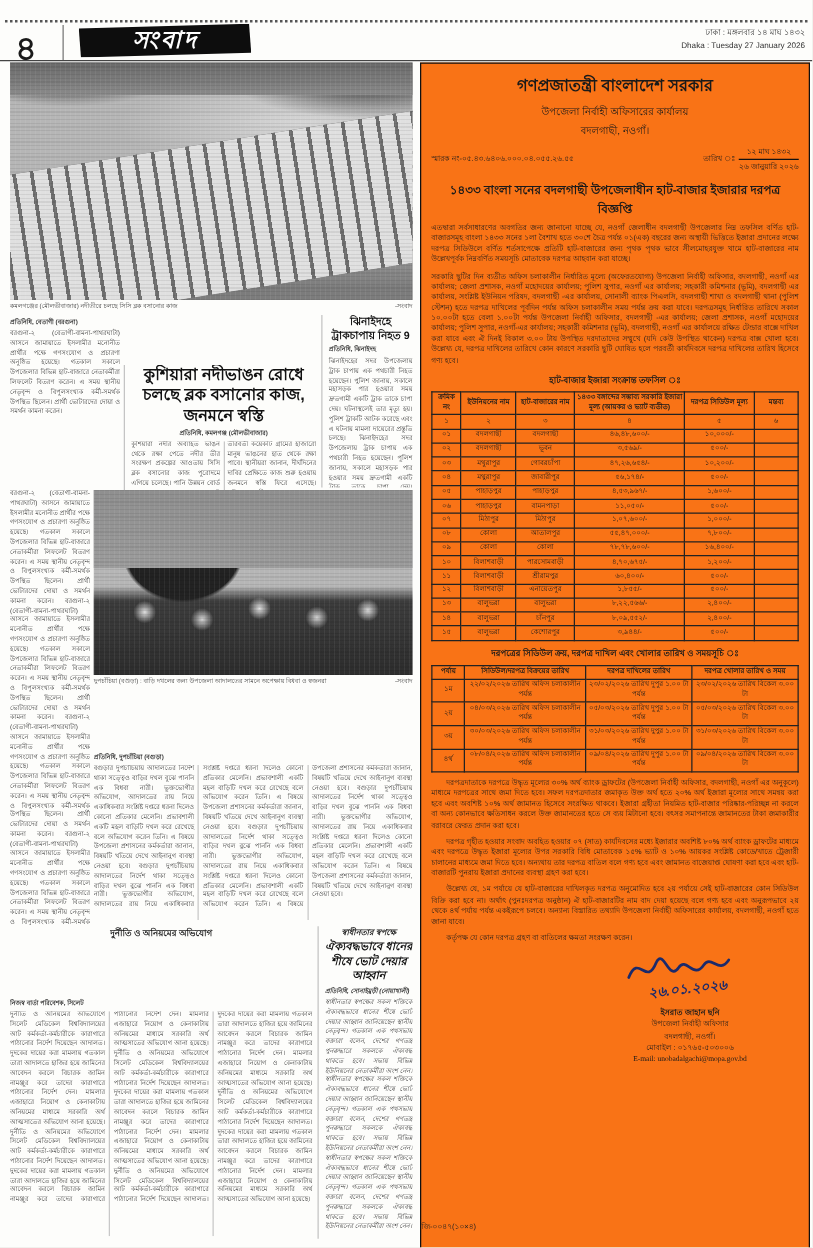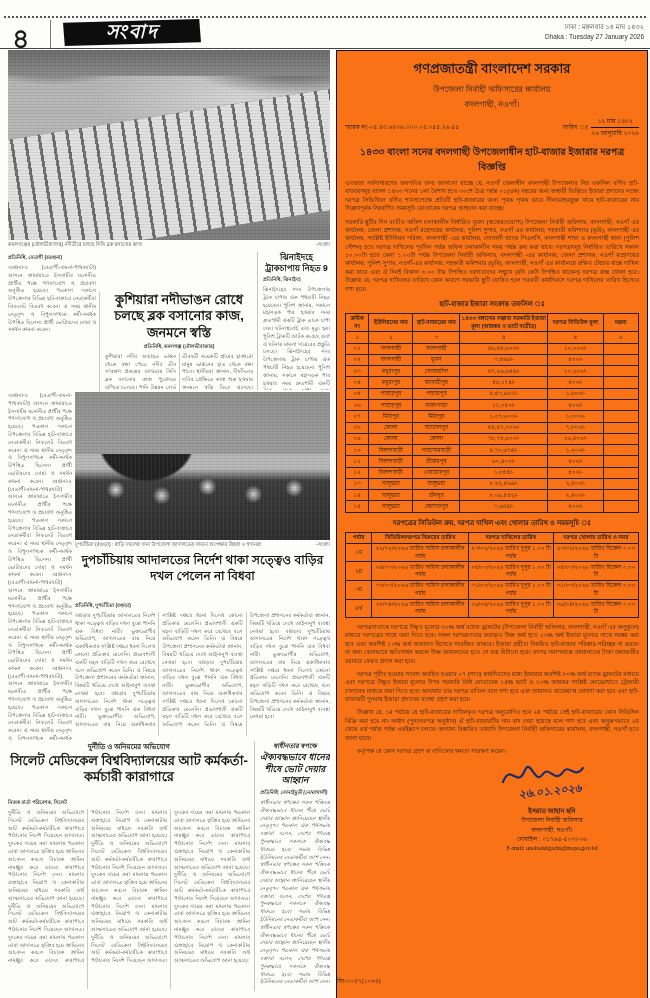--- a/index.html
+++ b/index.html
@@ -122,31 +122,27 @@
   </div>
 
   <div class="photo" id="photo2">
     <div class="grain"></div>
   </div>
   <div class="caption" style="left:75px;top:541px;width:255px;">
     <span>দুপচাঁচিয়া (বগুড়া) : বাড়ি দখলের জন্য উপজেলা আদালতের সামনে অপেক্ষায় বিধবা ও স্বজনরা</span>
     <span>-সংবাদ</span>
   </div>
 
-  <div class="art" style="left:75px;top:553px;width:255px;height:46px;">
-    <div class="hl" style="font-size:12px;line-height:1.3;">দুপচাঁচিয়ায় আদালতের নির্দেশ থাকা সত্ত্বেও বাড়ির দখল পেলেন না বিধবা</div>
-  </div>
   <div class="art" style="left:75px;top:600px;width:255px;height:138px;">
     <div class="byline">প্রতিনিধি, দুপচাঁচিয়া (বগুড়া)</div>
     <div class="body-txt cols3" style="height:124px;overflow:hidden;">বগুড়ার দুপচাঁচিয়ায় আদালতের নির্দেশ থাকা সত্ত্বেও বাড়ির দখল বুঝে পাননি এক বিধবা নারী। ভুক্তভোগীর অভিযোগ, আদালতের রায় নিয়ে একাধিকবার সংশ্লিষ্ট দপ্তরে ধরনা দিলেও কোনো প্রতিকার মেলেনি। প্রভাবশালী একটি মহল বাড়িটি দখল করে রেখেছে বলে অভিযোগ করেন তিনি। এ বিষয়ে উপজেলা প্রশাসনের কর্মকর্তারা জানান, বিষয়টি খতিয়ে দেখে আইনানুগ ব্যবস্থা নেওয়া হবে। বগুড়ার দুপচাঁচিয়ায় আদালতের নির্দেশ থাকা সত্ত্বেও বাড়ির দখল বুঝে পাননি এক বিধবা নারী। ভুক্তভোগীর অভিযোগ, আদালতের রায় নিয়ে একাধিকবার সংশ্লিষ্ট দপ্তরে ধরনা দিলেও কোনো প্রতিকার মেলেনি। প্রভাবশালী একটি মহল বাড়িটি দখল করে রেখেছে বলে অভিযোগ করেন তিনি। এ বিষয়ে উপজেলা প্রশাসনের কর্মকর্তারা জানান, বিষয়টি খতিয়ে দেখে আইনানুগ ব্যবস্থা নেওয়া হবে। বগুড়ার দুপচাঁচিয়ায় আদালতের নির্দেশ থাকা সত্ত্বেও বাড়ির দখল বুঝে পাননি এক বিধবা নারী। ভুক্তভোগীর অভিযোগ, আদালতের রায় নিয়ে একাধিকবার সংশ্লিষ্ট দপ্তরে ধরনা দিলেও কোনো প্রতিকার মেলেনি। প্রভাবশালী একটি মহল বাড়িটি দখল করে রেখেছে বলে অভিযোগ করেন তিনি। এ বিষয়ে উপজেলা প্রশাসনের কর্মকর্তারা জানান, বিষয়টি খতিয়ে দেখে আইনানুগ ব্যবস্থা নেওয়া হবে। বগুড়ার দুপচাঁচিয়ায় আদালতের নির্দেশ থাকা সত্ত্বেও বাড়ির দখল বুঝে পাননি এক বিধবা নারী। ভুক্তভোগীর অভিযোগ, আদালতের রায় নিয়ে একাধিকবার সংশ্লিষ্ট দপ্তরে ধরনা দিলেও কোনো প্রতিকার মেলেনি। প্রভাবশালী একটি মহল বাড়িটি দখল করে রেখেছে বলে অভিযোগ করেন তিনি। এ বিষয়ে উপজেলা প্রশাসনের কর্মকর্তারা জানান, বিষয়টি খতিয়ে দেখে আইনানুগ ব্যবস্থা নেওয়া হবে।</div>
   </div>
 
   <div class="art" style="left:8px;top:741px;width:242px;height:54px;">
     <div class="kicker">দুর্নীতি ও অনিয়মের অভিযোগ</div>
-    <div class="hl" style="font-size:13px;line-height:1.25;">সিলেট মেডিকেল বিশ্ববিদ্যালয়ের আট কর্মকর্তা-কর্মচারী কারাগারে</div>
   </div>
   <div class="art" style="left:8px;top:797px;width:242px;height:194px;">
     <div class="byline">নিজস্ব বার্তা পরিবেশক, সিলেট</div>
     <div class="body-txt cols3" style="height:180px;overflow:hidden;">দুর্নীতি ও অনিয়মের অভিযোগে সিলেট মেডিকেল বিশ্ববিদ্যালয়ের আট কর্মকর্তা-কর্মচারীকে কারাগারে পাঠানোর নির্দেশ দিয়েছেন আদালত। দুদকের দায়ের করা মামলায় গতকাল তারা আদালতে হাজির হয়ে জামিনের আবেদন করলে বিচারক জামিন নামঞ্জুর করে তাদের কারাগারে পাঠানোর নির্দেশ দেন। মামলার এজাহারে নিয়োগ ও কেনাকাটায় অনিয়মের মাধ্যমে সরকারি অর্থ আত্মসাতের অভিযোগ আনা হয়েছে। দুর্নীতি ও অনিয়মের অভিযোগে সিলেট মেডিকেল বিশ্ববিদ্যালয়ের আট কর্মকর্তা-কর্মচারীকে কারাগারে পাঠানোর নির্দেশ দিয়েছেন আদালত। দুদকের দায়ের করা মামলায় গতকাল তারা আদালতে হাজির হয়ে জামিনের আবেদন করলে বিচারক জামিন নামঞ্জুর করে তাদের কারাগারে পাঠানোর নির্দেশ দেন। মামলার এজাহারে নিয়োগ ও কেনাকাটায় অনিয়মের মাধ্যমে সরকারি অর্থ আত্মসাতের অভিযোগ আনা হয়েছে। দুর্নীতি ও অনিয়মের অভিযোগে সিলেট মেডিকেল বিশ্ববিদ্যালয়ের আট কর্মকর্তা-কর্মচারীকে কারাগারে পাঠানোর নির্দেশ দিয়েছেন আদালত। দুদকের দায়ের করা মামলায় গতকাল তারা আদালতে হাজির হয়ে জামিনের আবেদন করলে বিচারক জামিন নামঞ্জুর করে তাদের কারাগারে পাঠানোর নির্দেশ দেন। মামলার এজাহারে নিয়োগ ও কেনাকাটায় অনিয়মের মাধ্যমে সরকারি অর্থ আত্মসাতের অভিযোগ আনা হয়েছে। দুর্নীতি ও অনিয়মের অভিযোগে সিলেট মেডিকেল বিশ্ববিদ্যালয়ের আট কর্মকর্তা-কর্মচারীকে কারাগারে পাঠানোর নির্দেশ দিয়েছেন আদালত। দুদকের দায়ের করা মামলায় গতকাল তারা আদালতে হাজির হয়ে জামিনের আবেদন করলে বিচারক জামিন নামঞ্জুর করে তাদের কারাগারে পাঠানোর নির্দেশ দেন। মামলার এজাহারে নিয়োগ ও কেনাকাটায় অনিয়মের মাধ্যমে সরকারি অর্থ আত্মসাতের অভিযোগ আনা হয়েছে। দুর্নীতি ও অনিয়মের অভিযোগে সিলেট মেডিকেল বিশ্ববিদ্যালয়ের আট কর্মকর্তা-কর্মচারীকে কারাগারে পাঠানোর নির্দেশ দিয়েছেন আদালত। দুদকের দায়ের করা মামলায় গতকাল তারা আদালতে হাজির হয়ে জামিনের আবেদন করলে বিচারক জামিন নামঞ্জুর করে তাদের কারাগারে পাঠানোর নির্দেশ দেন। মামলার এজাহারে নিয়োগ ও কেনাকাটায় অনিয়মের মাধ্যমে সরকারি অর্থ আত্মসাতের অভিযোগ আনা হয়েছে।</div>
   </div>
 
   <div class="art lb" style="left:254px;top:741px;width:76px;height:250px;box-sizing:border-box;font-style:italic;">
     <div class="kicker" style="font-size:6.5px;">স্বাধীনতার স্বপক্ষে</div>
     <div class="hl" style="font-size:9px;line-height:1.3;">ঐক্যবদ্ধভাবে ধানের শীষে ভোট দেয়ার আহ্বান</div>
     <div class="byline">প্রতিনিধি, সোনাইমুড়ী (নোয়াখালী)</div>

